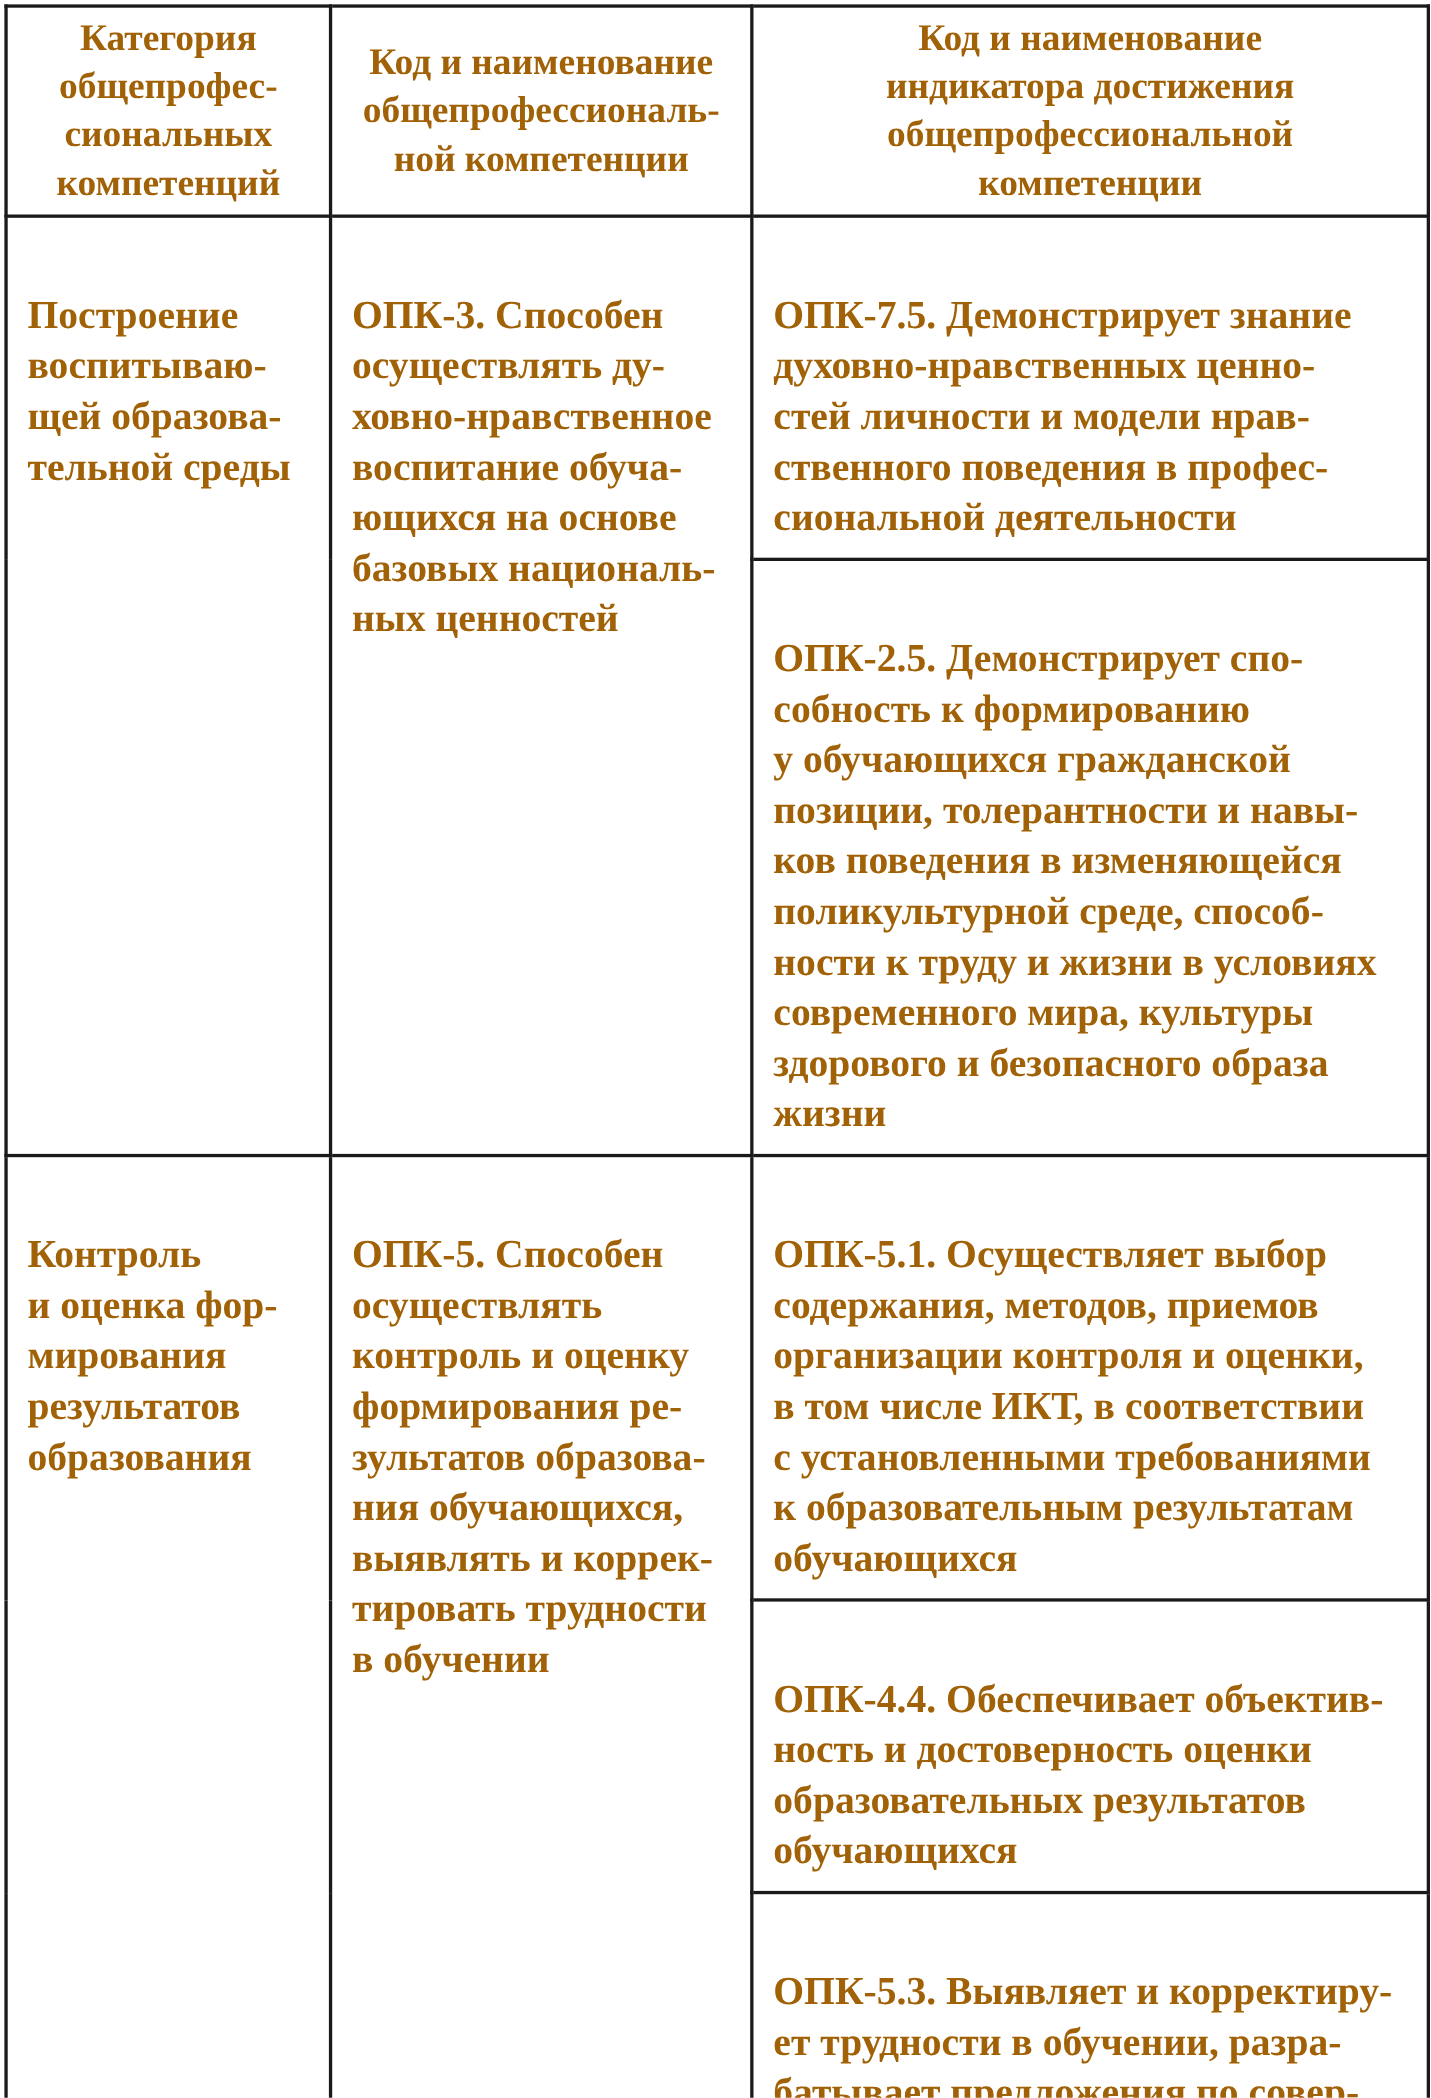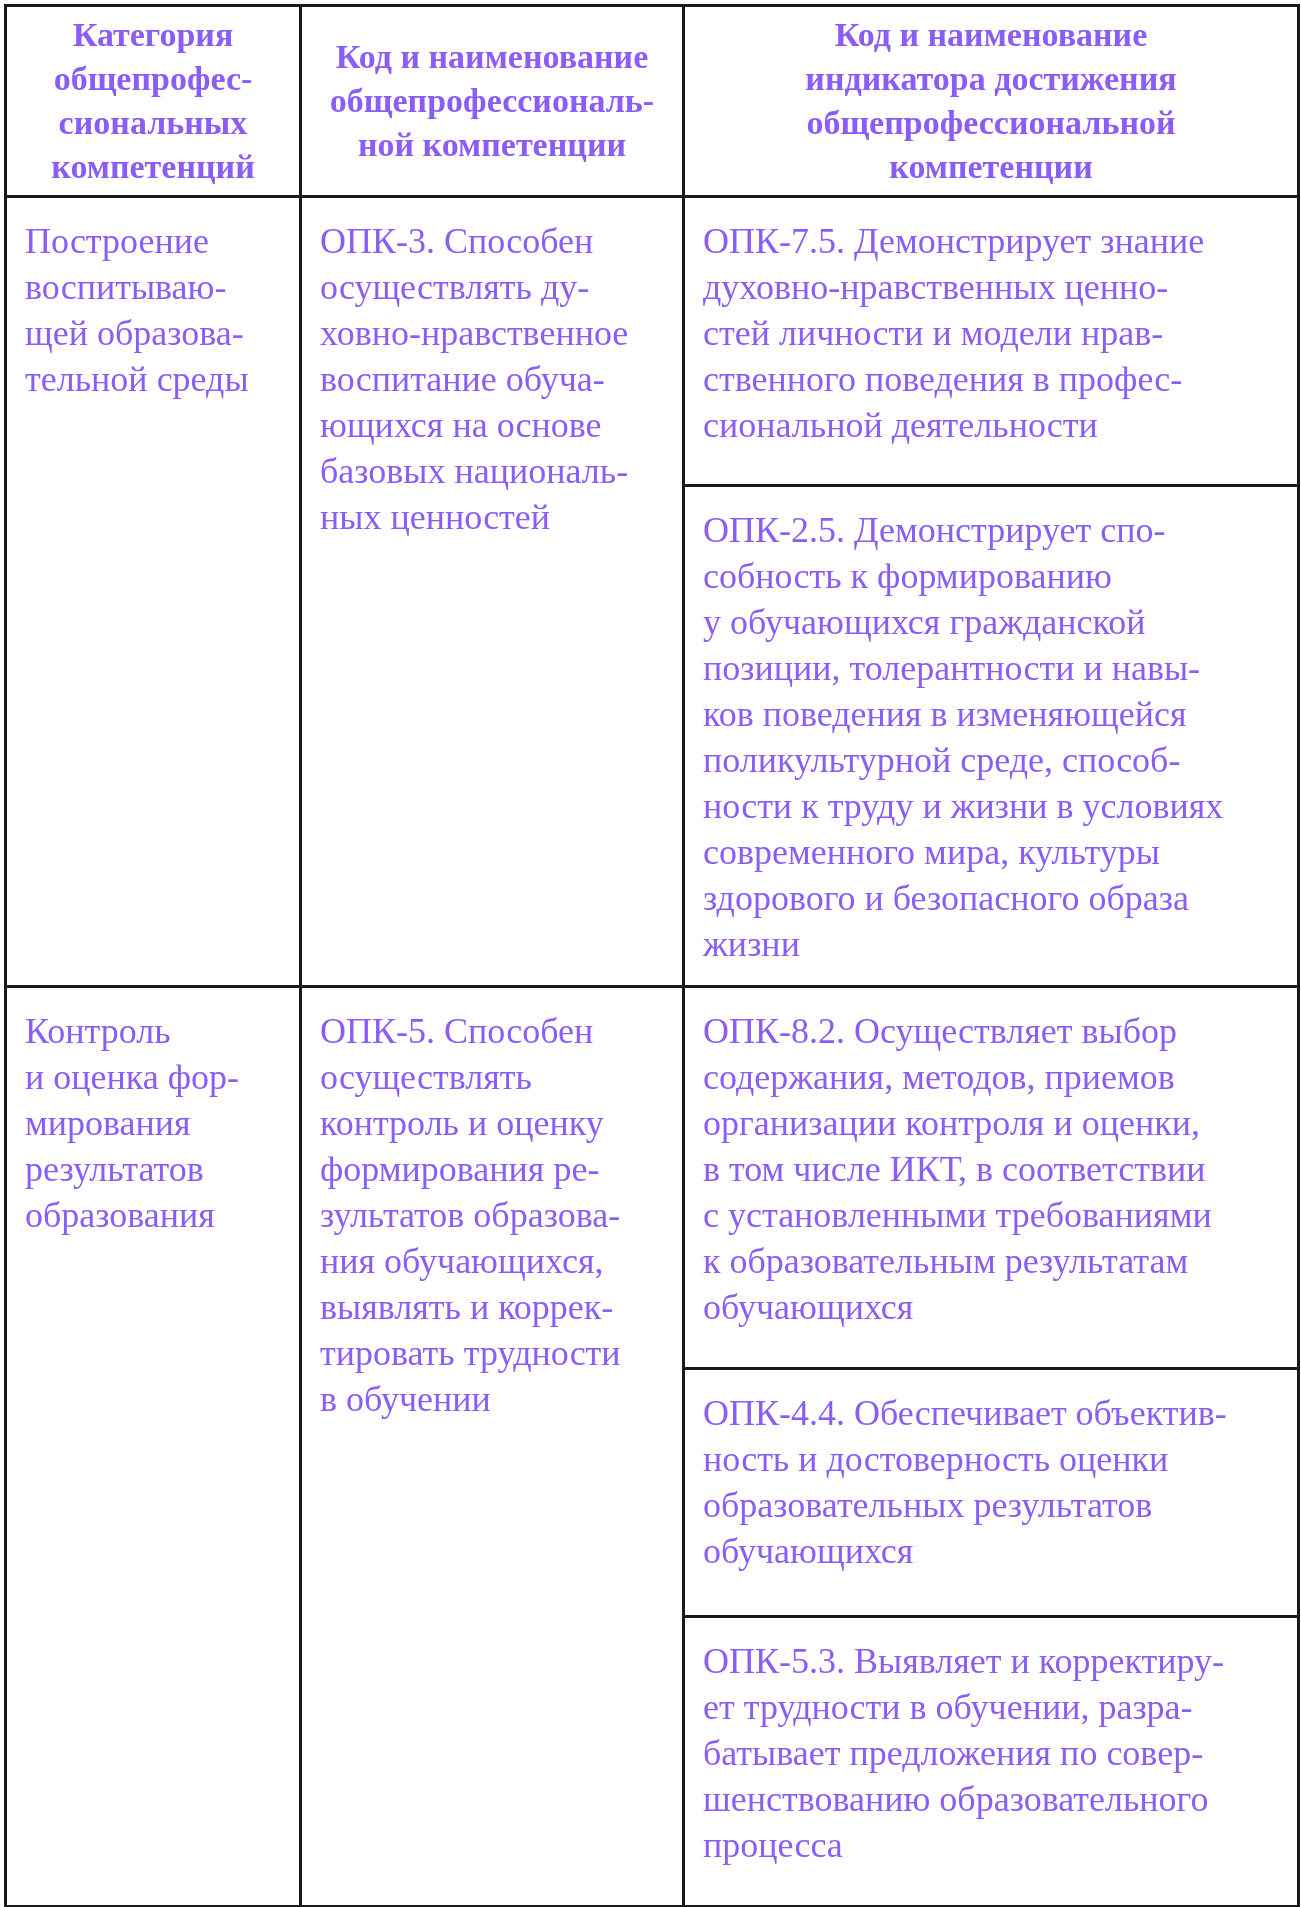--- a/index.html
+++ b/index.html
@@ -9,21 +9,21 @@
     width: 1301px;
     height: 1907px;
     overflow: hidden;
   }
   .page {
     position: relative;
     width: 1301px;
     height: 1577px;
     background: #ffffff;
     font-family: "Liberation Serif", "DejaVu Serif", serif;
-    color: #8b5cf6;
+    color: #a16207;
   }
   table.comp-table {
     position: absolute;
     left: 4px;
     top: 4px;
     width: 1293px;
     height: 1899px;
     border-collapse: collapse;
     table-layout: fixed;
     background: #ffffff;
@@ -38,24 +38,24 @@
     font-size: 34px;
     line-height: 44px;
     font-weight: bold;
     text-align: center;
     vertical-align: middle;
     padding: 6px 8px;
   }
   td.body-cell {
     font-size: 36px;
     line-height: 46px;
-    font-weight: normal;
+    font-weight: bold;
     text-align: left;
     vertical-align: top;
-    padding: 20px 10px 14px 18px;
+    padding: 65px 10px 14px 18px;
   }
 </style>
 </head>
 <body>
 
 <div class="page">
   <table class="comp-table">
     <colgroup>
       <col style="width:295px">
       <col style="width:383px">
@@ -115,21 +115,21 @@
 образования</td>
         <td class="body-cell" rowspan="3">ОПК-5. Способен
 осуществлять
 контроль и оценку
 формирования ре-
 зультатов образова-
 ния обучающихся,
 выявлять и коррек-
 тировать трудности
 в обучении</td>
-        <td class="body-cell">ОПК-8.2. Осуществляет выбор
+        <td class="body-cell">ОПК-5.1. Осуществляет выбор
 содержания, методов, приемов
 организации контроля и оценки,
 в том числе ИКТ, в соответствии
 с установленными требованиями
 к образовательным результатам
 обучающихся</td>
       </tr>
       <tr style="height:248px">
         <td class="body-cell">ОПК-4.4. Обеспечивает объектив-
 ность и достоверность оценки

